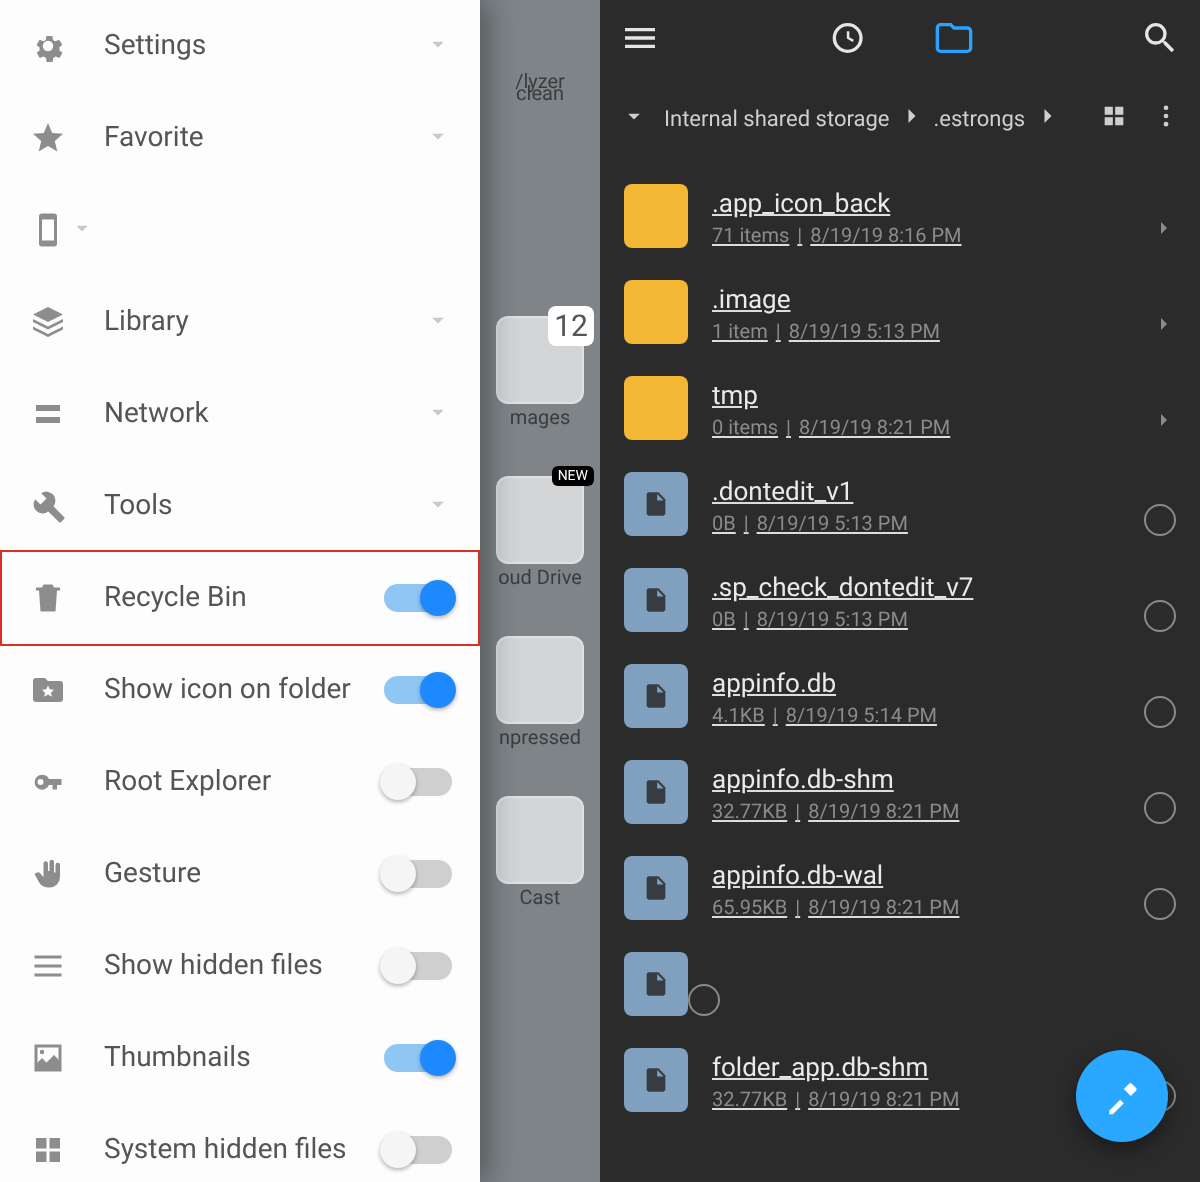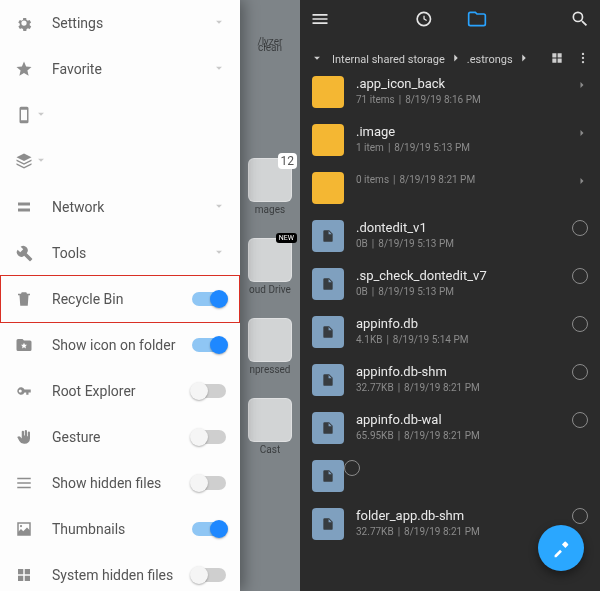--- a/index.html
+++ b/index.html
@@ -20,38 +20,38 @@
   .toggle.on .knob { right: -2px; background: #1e88ff; }
   .toggle.off { background: #cfcfcf; }
   .toggle.off .knob { left: -2px; background: #f5f5f5; }
   .border-highlight { position: absolute; inset: -1px 0; border: 1px solid #d93025; pointer-events: none; }
 
   
   .mid-strip { width: 60px; height: 591px; background: #a9b0b6; position: relative; z-index: 1; }
   .mid-strip::before { content: ""; position: absolute; inset: 0; background: rgba(0,0,0,0.25); }
   .mid-tile { position: absolute; left: 8px; width: 44px; height: 44px; border-radius: 6px; background: rgba(255,255,255,0.65); border: 1px solid rgba(255,255,255,0.3); }
   .mid-label { position: absolute; left: 6px; width: 48px; font-size: 10px; color: rgba(0,0,0,0.55); text-align: center; }
-  .mid-badge { position: absolute; top: -6px; right: -6px; background: #fff; border-radius: 4px; font-size: 12px; padding: 1px 3px; color: #555; }
+  .mid-badge { position: absolute; top: -6px; right: -6px; background: #fff; border-radius: 4px; font-size: 15px; padding: 1px 3px; color: #555; }
   .mid-new { position: absolute; top: -6px; right: -6px; background: #000000; color: #fff; font-size: 7px; padding: 1px 3px; border-radius: 3px; }
 
   
   .right-pane { width: 300px; height: 591px; background: #2b2b2b; color: #ddd; display: flex; flex-direction: column; position: relative; }
   .top-bar { height: 42px; display: flex; align-items: center; justify-content: space-between; padding: 0 10px; }
   .top-bar .tab-icons { display: flex; gap: 34px; }
   .top-bar svg { width: 20px; height: 20px; fill: #e5e5e5; }
   .tab-icons .active svg { fill: #29a3ff; }
 
   .crumb-bar { height: 34px; display: flex; align-items: center; padding: 0 10px; font-size: 11px; color: #cfcfcf; }
   .crumb-bar svg { width: 14px; height: 14px; fill: #cfcfcf; }
   .crumb-sep { margin: 0 4px; }
   .crumb-bar .spacer { flex: 1; }
   .crumb-icon { margin-left: 12px; }
 
   .file-list { flex: 1; overflow: hidden; }
-  .f-row { display: flex; align-items: flex-start; height: 48px; padding: 0 12px; position: relative; }
+  .f-row { display: flex; align-items: flex-end; height: 48px; padding: 0 12px; position: relative; text-decoration: underline; }
   .f-icon { width: 32px; height: 32px; border-radius: 4px; display: flex; align-items: center; justify-content: center; flex: 0 0 32px; }
   .f-icon.folder { background: #f4b733; }
   .f-icon.doc { background: #7fa0bf; }
   .f-icon svg { width: 14px; height: 14px; fill: #fff; }
   .f-icon.doc svg { fill: #2b2b2b; opacity: 0.85; }
   .f-text { margin-left: 12px; flex: 1; min-width: 0; }
   .f-name { font-size: 13px; color: #eaeaea; line-height: 1.2; white-space: nowrap; overflow: hidden; text-overflow: ellipsis; }
   .f-sub { font-size: 10px; color: #8b8b8b; margin-top: 2px; }
   .f-sub .pipe { margin: 0 4px; color: #8b8b8b; }
   .f-chev svg { width: 12px; height: 12px; fill: #8b8b8b; }
@@ -97,20 +97,21 @@
         <span class="chev-exp"><svg>
             <use href="#i-chev"></use>
           </svg></span>
       </div>
       <div class="l-item">
         <span class="l-icon">
           <svg>
             <use href="#i-stack"></use>
           </svg>
         </span>
+        <span class="l-label">Library</span>
         <span class="chev-exp"><svg>
             <use href="#i-chev"></use>
           </svg></span>
       </div>
       <div class="l-item">
         <span class="l-icon">
           <svg>
             <use href="#i-network"></use>
           </svg>
         </span>
@@ -288,20 +289,21 @@
           <div class="f-name">.image</div>
           <div class="f-sub"><span>1 item</span><span class="pipe">|</span><span>8/19/19 5:13 PM</span></div>
         </div>
         <span class="f-chev"><svg>
             <use href="#i-chevr"></use>
           </svg></span>
       </div>
       <div class="f-row">
         <span class="f-icon folder"></span>
         <div class="f-text">
+          <div class="f-name">tmp</div>
           <div class="f-sub"><span>0 items</span><span class="pipe">|</span><span>8/19/19 8:21 PM</span></div>
         </div>
         <span class="f-chev"><svg>
             <use href="#i-chevr"></use>
           </svg></span>
       </div>
       <div class="f-row">
         <span class="f-icon doc">
           <svg>
             <use href="#i-doc"></use>

